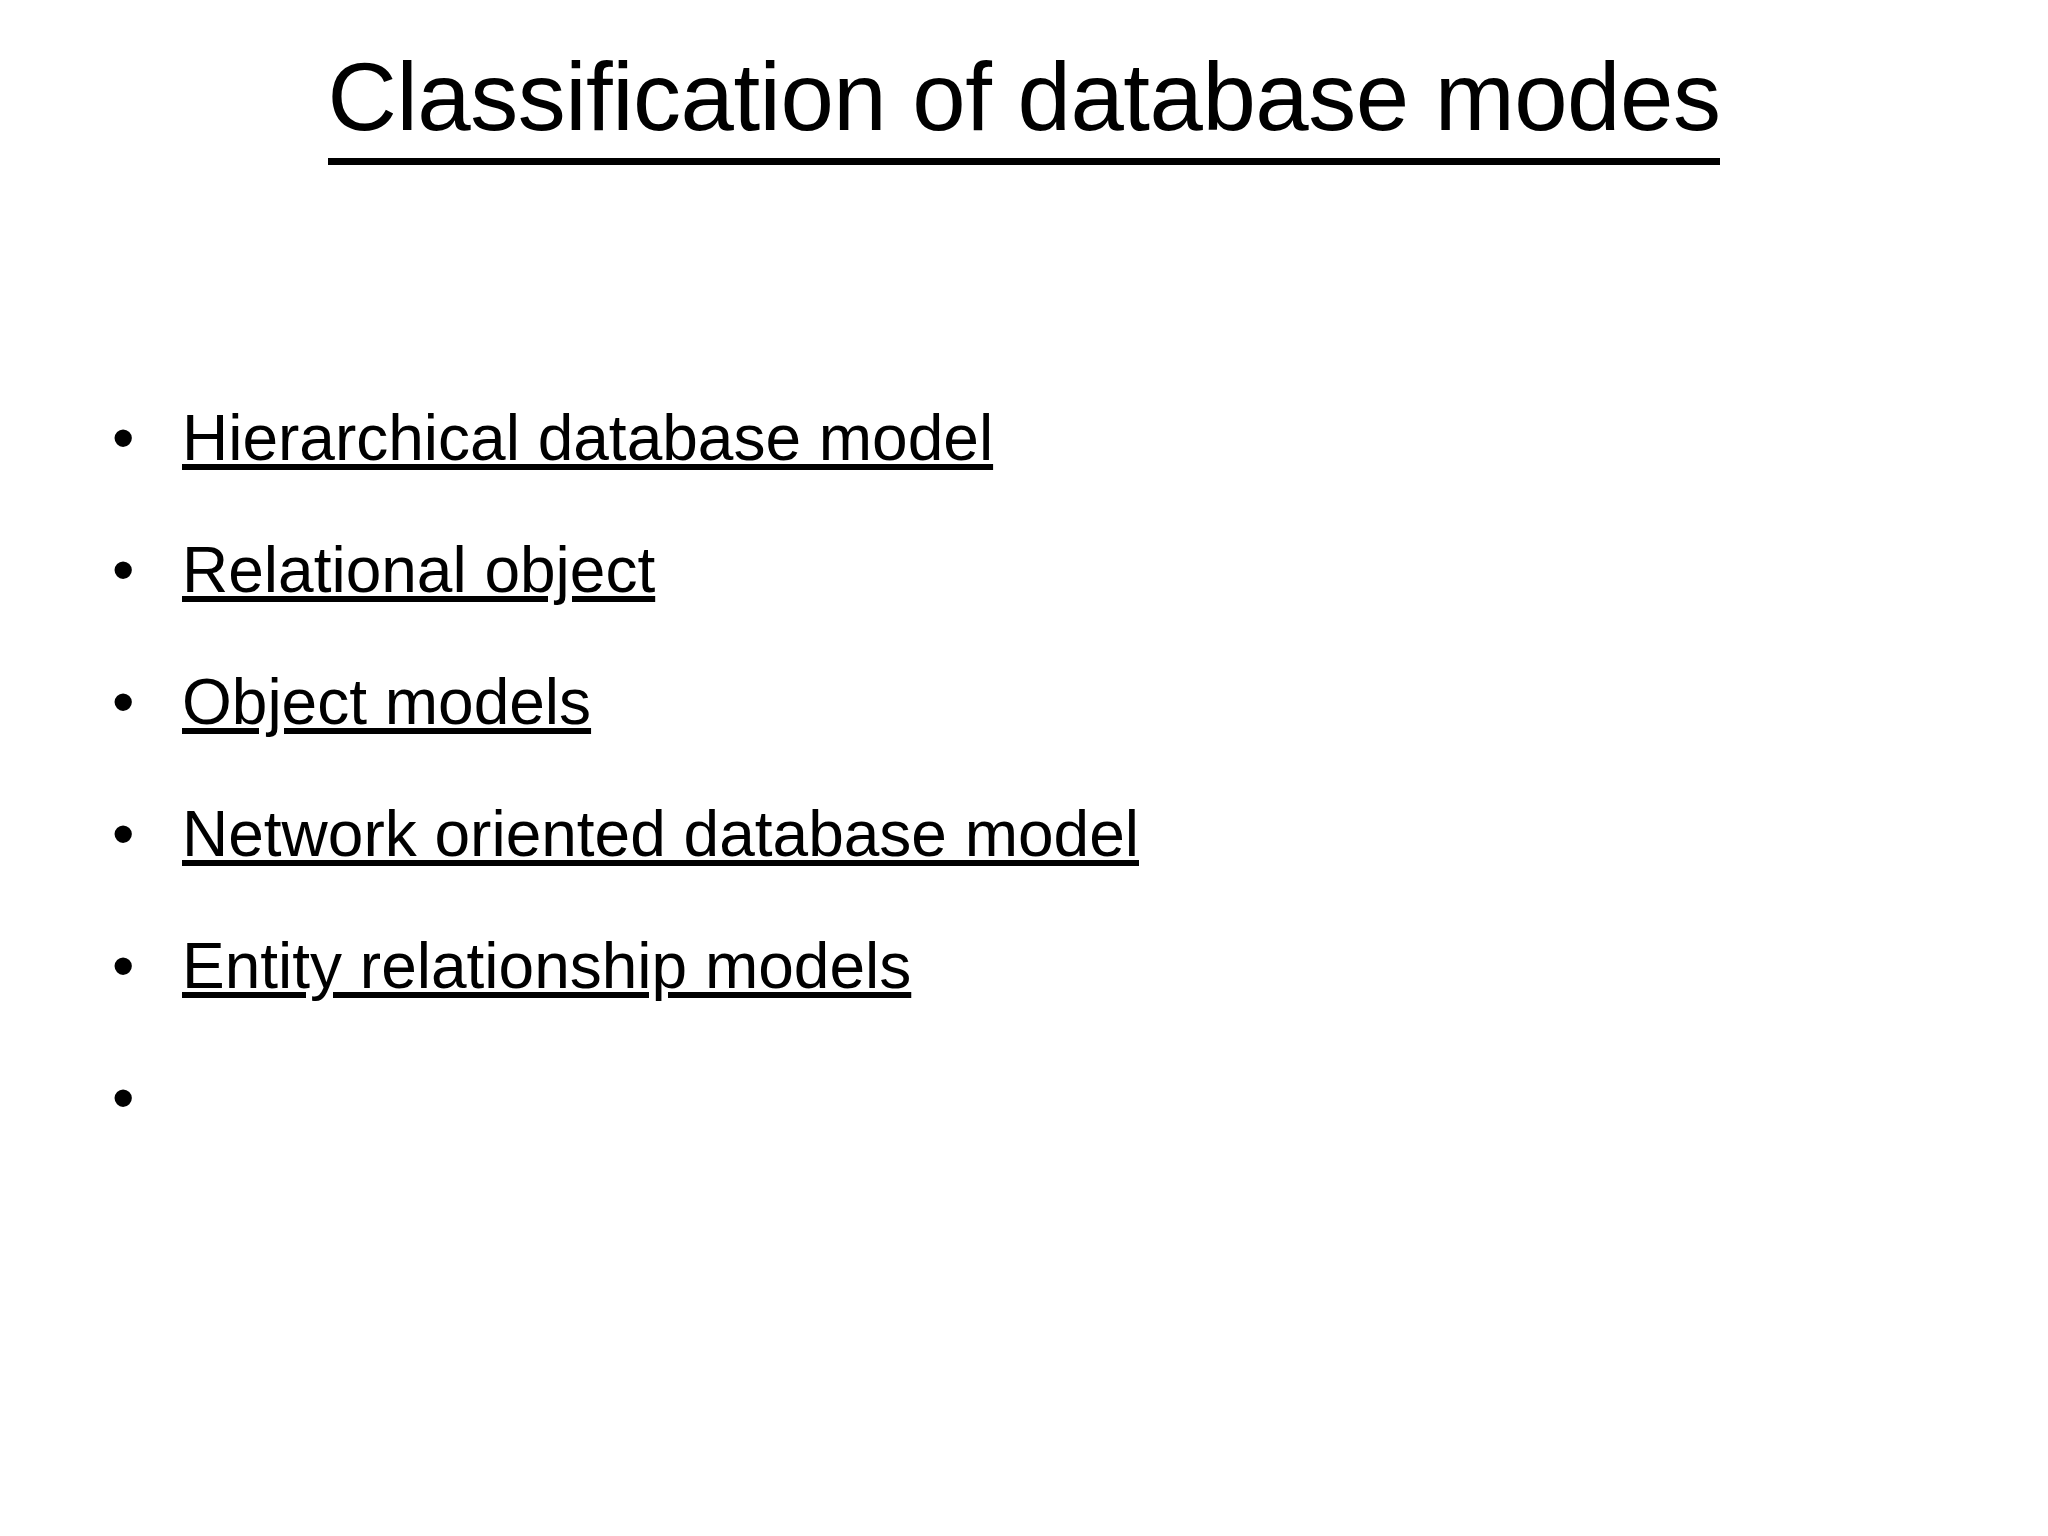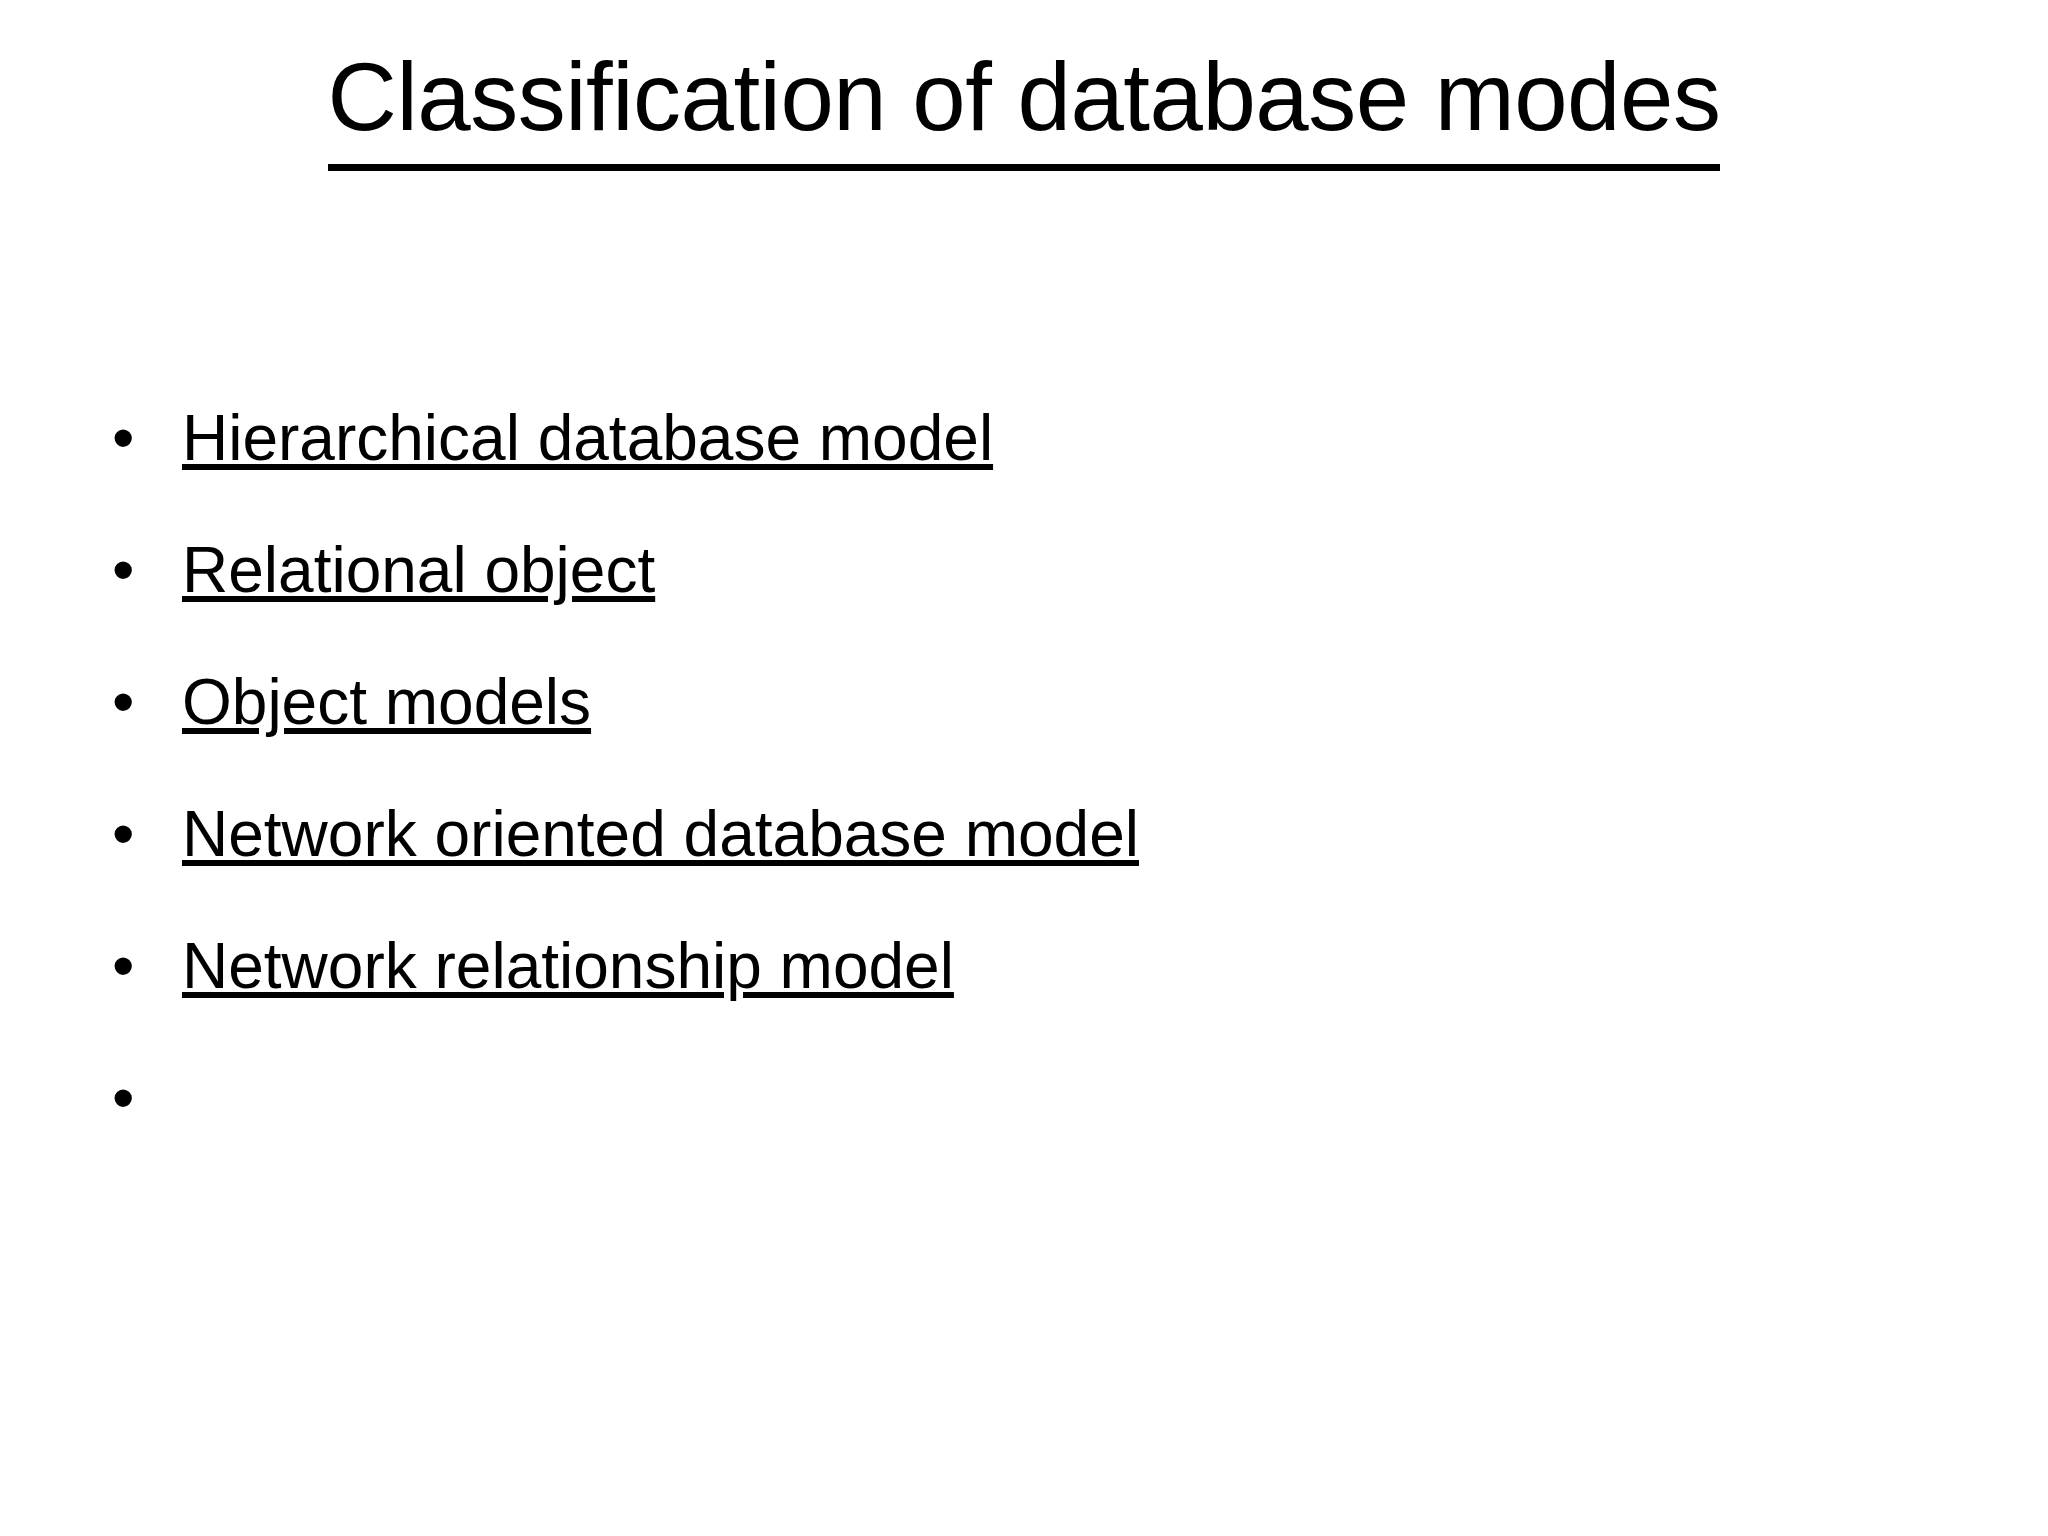--- a/index.html
+++ b/index.html
@@ -31,21 +31,21 @@
     font-size: 96px;
     line-height: 1.15;
     font-weight: normal;
     color: #000000;
     letter-spacing: -0.5px;
     margin: 0;
   }
   .slide-title .title-text {
     display: inline-block;
     border-bottom: 7px solid #000000;
-    padding-bottom: 12px;
+    padding-bottom: 6px;
   }
   .bullet-list {
     position: absolute;
     top: 372px;
     left: 112px;
     width: 1800px;
     list-style: none;
     margin: 0;
     padding: 0;
   }
@@ -102,21 +102,21 @@
       <span class="bullet-label">Object models</span>
     </li>
 
     <li class="bullet-item">
       <span class="bullet-marker">•</span>
       <span class="bullet-label">Network oriented database model</span>
     </li>
 
     <li class="bullet-item">
       <span class="bullet-marker">•</span>
-      <span class="bullet-label">Network relationship model</span>
+      <span class="bullet-label">Entity relationship models</span>
     </li>
 
     <li class="bullet-item">
       <span class="bullet-marker">•</span>
     </li>
 
   </ul>
 
 </div>
 

